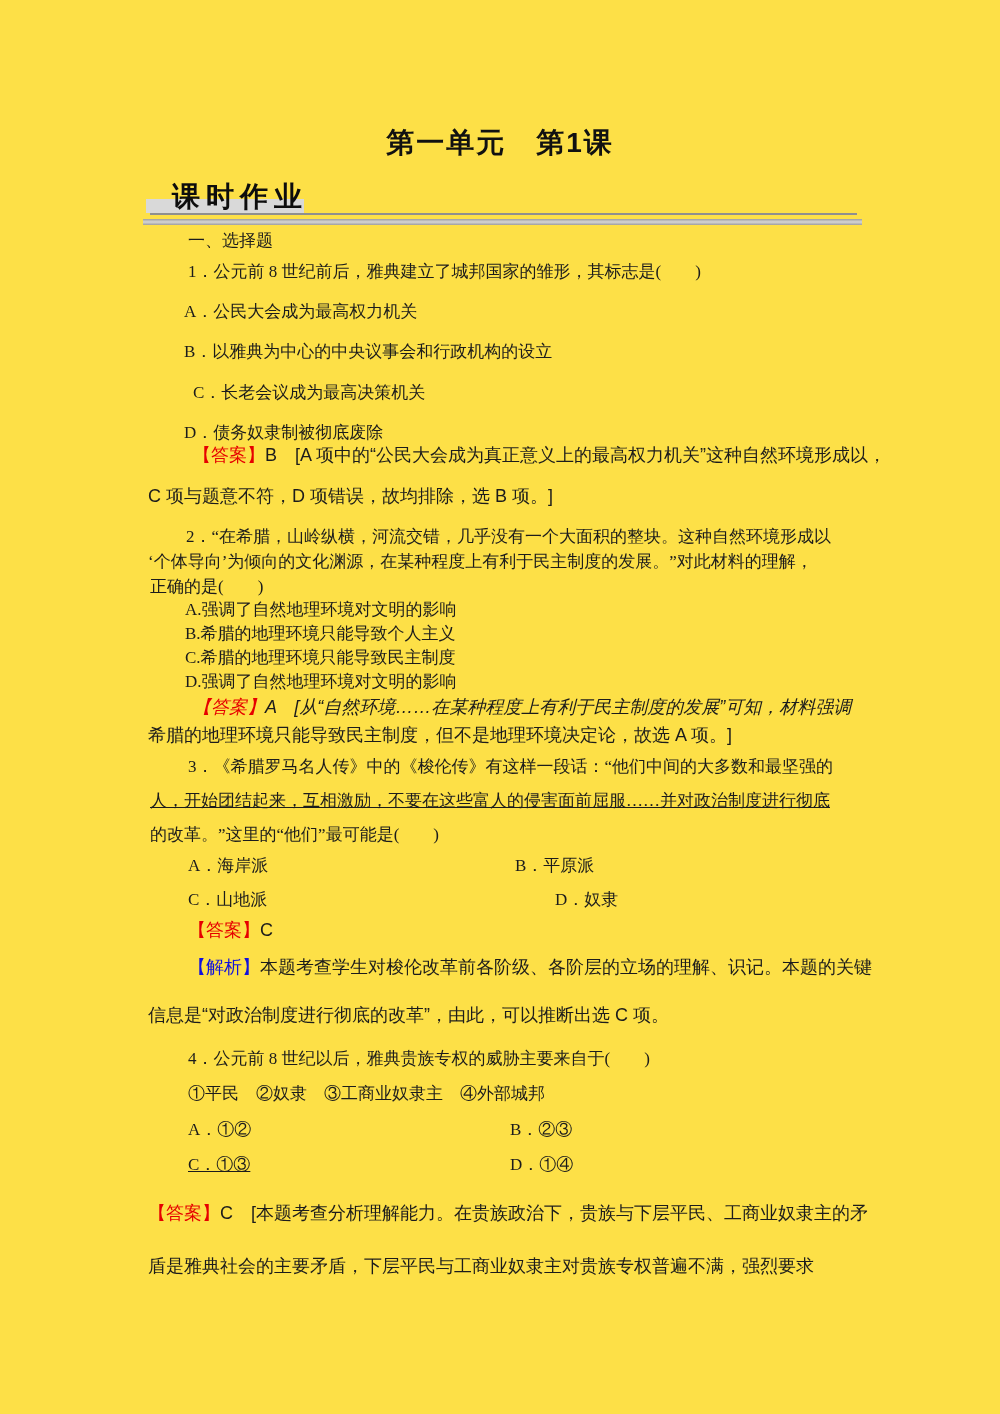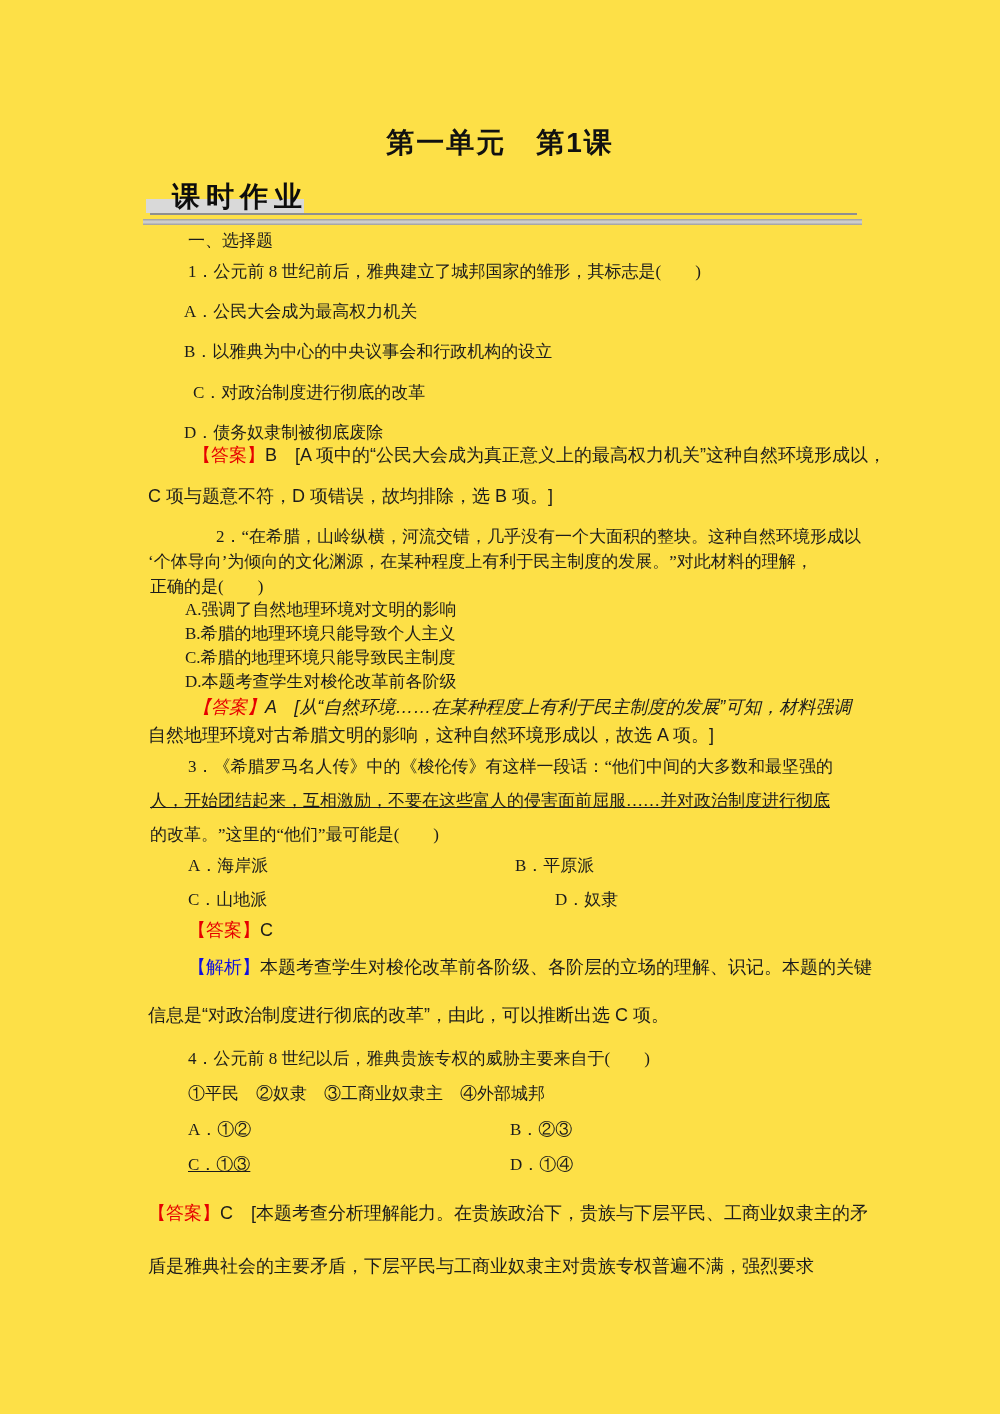--- a/index.html
+++ b/index.html
@@ -86,34 +86,34 @@
   <div class="banner-bar"></div>
   <div class="banner-text">课时作业</div>
   <div class="rule-thin"></div>
   <div class="rule-thick"></div>
 
   <div class="line" style="left:188px; top:230px;">一、选择题</div>
 
   <div class="line" style="left:188px; top:261px;">1．公元前 8 世纪前后，雅典建立了城邦国家的雏形，其标志是(　　)</div>
   <div class="line" style="left:184px; top:301px;">A．公民大会成为最高权力机关</div>
   <div class="line" style="left:184px; top:341px;">B．以雅典为中心的中央议事会和行政机构的设立</div>
-  <div class="line" style="left:193px; top:382px;">C．对政治制度进行彻底的改革</div>
+  <div class="line" style="left:193px; top:382px;">C．长老会议成为最高决策机关</div>
   <div class="line" style="left:184px; top:422px;">D．债务奴隶制被彻底废除</div>
   <div class="line sans" style="left:193px; top:444px;"><span class="red">【答案】</span><span>B　[A 项中的“公民大会成为真正意义上的最高权力机关”这种自然环境形成以，</span></div>
   <div class="line sans" style="left:148px; top:485px;">C 项与题意不符，D 项错误，故均排除，选 B 项。]</div>
 
-  <div class="line" style="left:186px; top:526px;margin-left:30px;">2．“在希腊，山岭纵横，河流交错，几乎没有一个大面积的整块。这种自然环境形成以</div>
+  <div class="line" style="left:186px; top:526px;">2．“在希腊，山岭纵横，河流交错，几乎没有一个大面积的整块。这种自然环境形成以</div>
   <div class="line" style="left:148px; top:551px;">‘个体导向’为倾向的文化渊源，在某种程度上有利于民主制度的发展。”对此材料的理解，</div>
   <div class="line" style="left:150px; top:576px;">正确的是(　　)</div>
   <div class="line" style="left:185px; top:599px;">A.强调了自然地理环境对文明的影响</div>
   <div class="line" style="left:185px; top:623px;">B.希腊的地理环境只能导致个人主义</div>
   <div class="line" style="left:185px; top:647px;">C.希腊的地理环境只能导致民主制度</div>
-  <div class="line" style="left:185px; top:671px;">D.本题考查学生对梭伦改革前各阶级</div>
+  <div class="line" style="left:185px; top:671px;">D.强调了自然地理环境对文明的影响</div>
   <div class="line sans" style="left:193px; top:696px;font-style:italic;"><span class="red">【答案】</span><span>A　[从“自然环境……在某种程度上有利于民主制度的发展”可知，材料强调</span></div>
-  <div class="line sans" style="left:148px; top:724px;">自然地理环境对古希腊文明的影响，这种自然环境形成以，故选 A 项。]</div>
+  <div class="line sans" style="left:148px; top:724px;">希腊的地理环境只能导致民主制度，但不是地理环境决定论，故选 A 项。]</div>
 
   <div class="line" style="left:188px; top:756px;">3．《希腊罗马名人传》中的《梭伦传》有这样一段话：“他们中间的大多数和最坚强的</div>
   <div class="line" style="left:150px; top:790px;text-decoration:underline;">人，开始团结起来，互相激励，不要在这些富人的侵害面前屈服……并对政治制度进行彻底</div>
   <div class="line" style="left:150px; top:824px;">的改革。”这里的“他们”最可能是(　　)</div>
   <div class="line" style="left:188px; top:855px;">A．海岸派</div>
   <div class="line" style="left:515px; top:855px;">B．平原派</div>
   <div class="line" style="left:188px; top:889px;">C．山地派</div>
   <div class="line" style="left:515px; top:889px;margin-left:40px;">D．奴隶</div>
   <div class="line sans" style="left:188px; top:919px;"><span class="red">【答案】</span><span>C</span></div>
   <div class="line sans" style="left:188px; top:956px;"><span class="blue">【解析】</span><span>本题考查学生对梭伦改革前各阶级、各阶层的立场的理解、识记。本题的关键</span></div>

